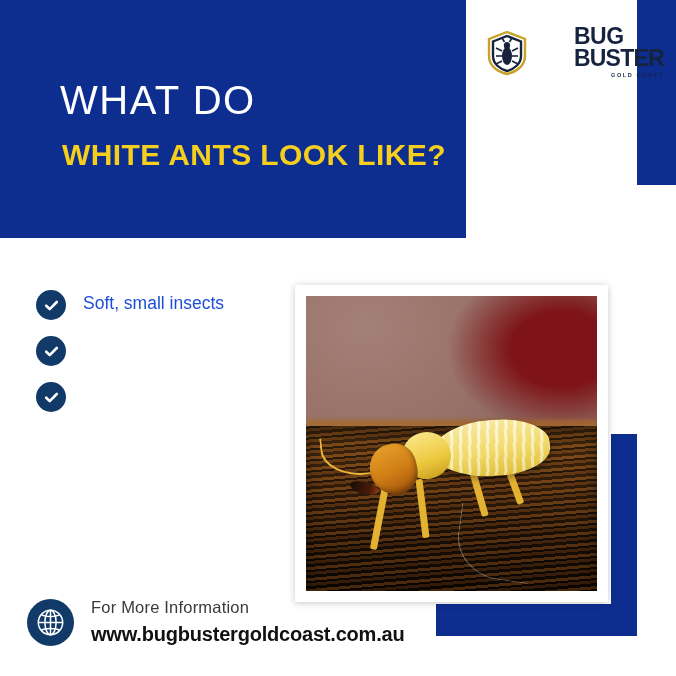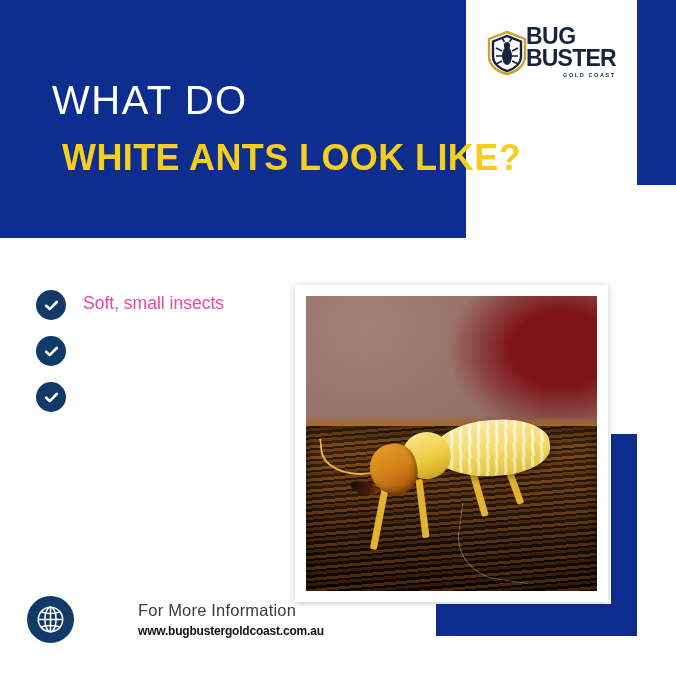--- a/index.html
+++ b/index.html
@@ -17,40 +17,40 @@
 
   
   .blk { position:absolute; background:#0d2d8f; }
   #header-panel      { left:0;   top:0;   width:466px; height:238px; }
   #right-top-bar     { left:637px; top:0; width:39px;  height:185px; }
   #accent-vert-bar   { left:611px; top:434px; width:26px; height:202px; }
   #accent-horiz-bar  { left:436px; top:604px; width:200px; height:32px; }
 
   
   #title-line1 {
-    position:absolute; left:52px; top:80px;
+    position:absolute; left:60px; top:80px;
     color:#ffffff;
     font-size:40px; font-weight:300;
     letter-spacing:1.5px;
     line-height:1;
     white-space:nowrap;
   }
   #title-line2 {
     position:absolute; left:62px; top:140px;
     color:#f5ce1e;
-    font-size:36px; font-weight:bold;
+    font-size:30px; font-weight:bold;
     letter-spacing:0.4px;
     line-height:1;
     white-space:nowrap;
   }
 
   
   #logo { position:absolute; left:485px; top:26px; width:150px; height:56px; }
   #logo-shield { position:absolute; left:0; top:4px; width:44px; height:46px; }
-  #logo-words { position:absolute; left:41px; top:0; }
+  #logo-words { position:absolute; left:41px; top:0;padding-left:48px; }
   .logo-word {
     color:#16233f;
     font-weight:bold;
     font-size:23px;
     letter-spacing:-0.5px;
     line-height:0.95;
     display:block;
   }
   #logo-word-2 { letter-spacing:-0.8px; }
   #logo-sub {
@@ -73,21 +73,21 @@
   .check-icon {
     flex:0 0 auto;
     width:30px; height:30px;
     border-radius:50%;
     background:#123a68;
     display:flex; align-items:center; justify-content:center;
     margin-right:17px;
   }
   .check-icon svg { display:block; }
   .check-label {
-    color:#ec4899;
+    color:#1d4ed8;
     font-size:17.5px;
     line-height:1.28;
     padding-top:2px;
   }
 
   
   #photo-frame {
     position:absolute; left:295px; top:285px;
     width:313px; height:317px;
     background:#ffffff;
@@ -179,38 +179,38 @@
   #photo-hair {
     position:absolute; left:52%; top:72%;
     width:26%; height:24%;
     border-left:1px solid rgba(255,255,255,0.35);
     border-bottom:1px solid rgba(255,255,255,0.30);
     border-radius:0 0 0 60%;
     transform:rotate(8deg);
   }
 
   
-  #footer { position:absolute; left:27px; top:596px; display:flex; align-items:center;gap:47px; }
+  #footer { position:absolute; left:27px; top:596px; display:flex; align-items:center; }
   #footer-globe {
     width:47px; height:47px; border-radius:50%;
     background:#123a68;
     display:flex; align-items:center; justify-content:center;
     flex:0 0 auto;
   }
   #footer-text { margin-left:17px; }
   #footer-tagline {
     color:#3a3a3a;
     font-size:16.5px;
     font-weight:300;
     line-height:1.45;
     letter-spacing:0.2px;
   }
   #footer-url {
     color:#111111;
-    font-size:12px;
+    font-size:20px;
     font-weight:bold;
     line-height:1.45;
     letter-spacing:-0.2px;
   }
 </style>
 </head>
 <body>
 
 <div id="canvas">
 

